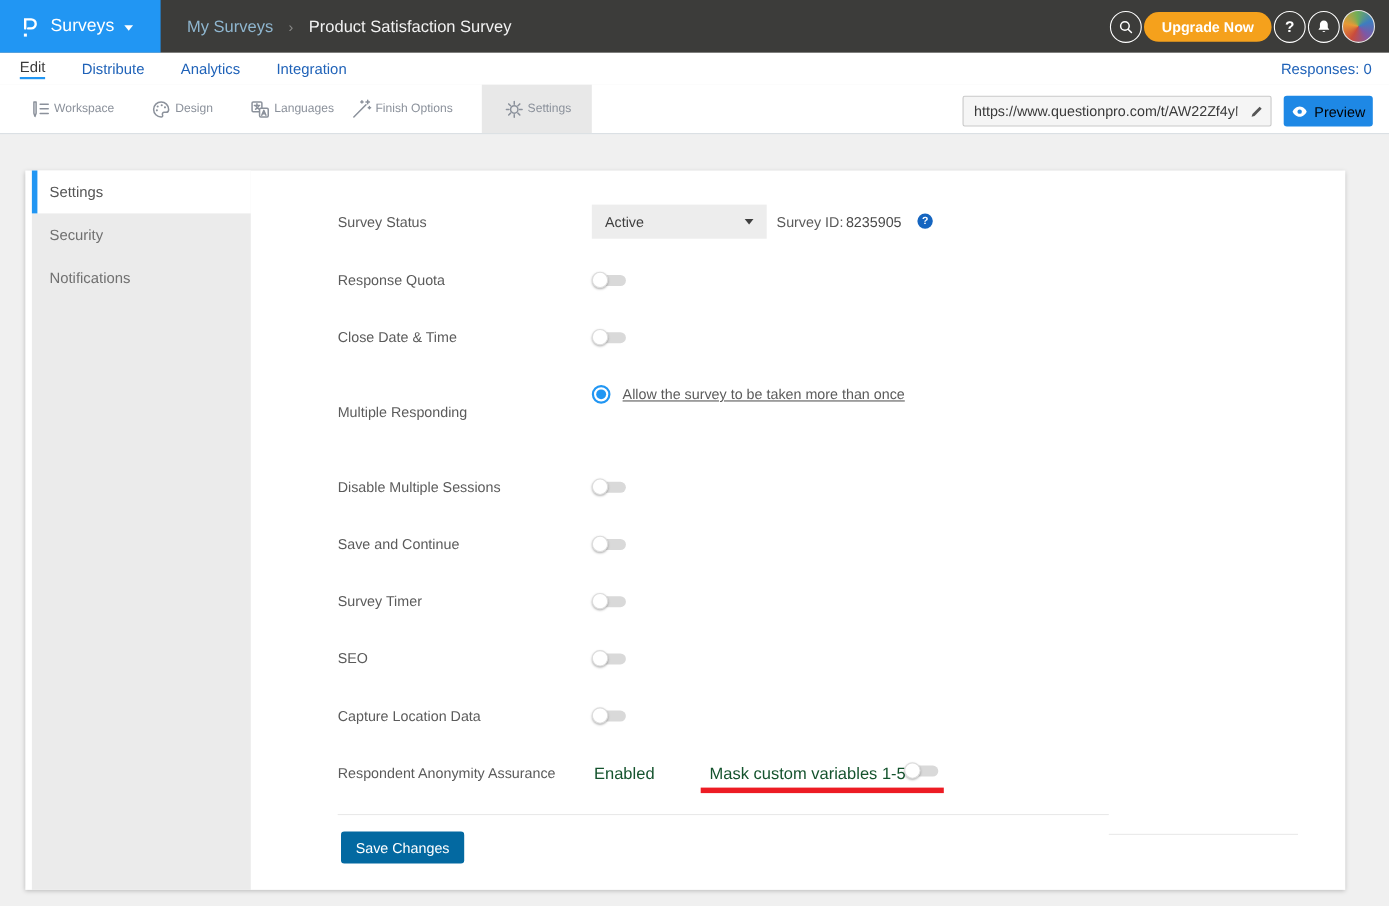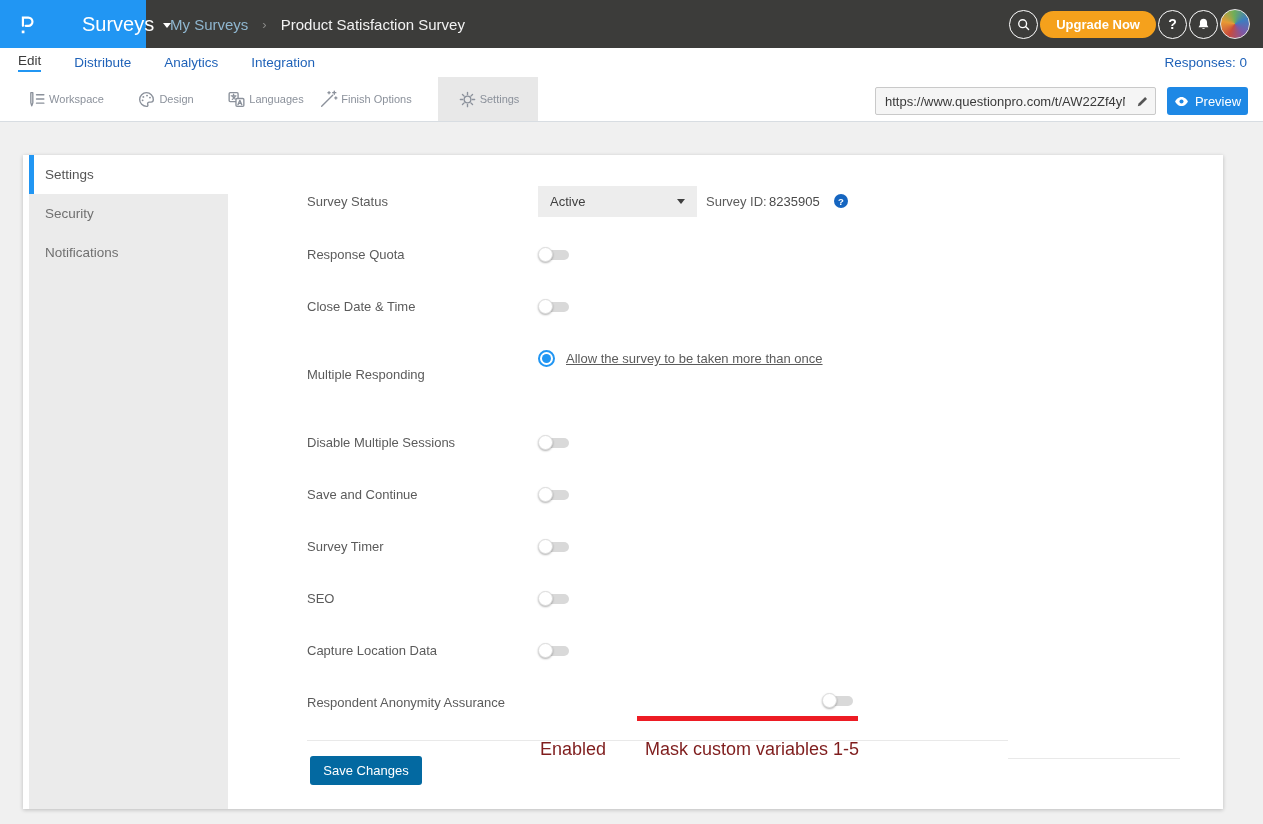--- a/index.html
+++ b/index.html
@@ -3,21 +3,21 @@
 <meta charset="utf-8">
 <style>
   * { margin:0; padding:0; box-sizing:border-box; }
   html,body { width:1263px; height:824px; }
   body { font-family:"Liberation Sans", sans-serif; background:#f0f0f0; position:relative; overflow:hidden; }
   button { font-family:inherit; border:none; background:none; cursor:pointer; }
 
   
   .topbar { position:absolute; top:0; left:0; width:1263px; height:48px; background:#3c3c3a; display:flex; align-items:center; }
   .brand { width:146px; height:48px; background:#2196f3; display:flex; align-items:center; padding-left:17px; gap:9px; flex:none; cursor:pointer; }
-  .brand-label { color:#fff; font-size:20px;margin-left:36px; }
+  .brand-label { color:#fff; font-size:16px; }
   .caret-down { width:0; height:0; border-left:4.5px solid transparent; border-right:4.5px solid transparent; border-top:5px solid #fff; margin-top:2px; }
   .crumbs { display:flex; align-items:center; gap:14px; margin-left:24px; font-size:15px; }
   .crumb-parent { color:#8fb6cf; cursor:pointer; }
   .crumb-sep { color:#8a8a88; font-size:13px; }
   .crumb-current { color:#f2f2f2; }
   .top-actions { margin-left:auto; margin-right:13px; display:flex; align-items:center; gap:2px; }
   .circle-btn { width:29px; height:29px; border:1.5px solid #fff; border-radius:50%; display:flex; align-items:center; justify-content:center; color:#fff; font-size:14px; font-weight:bold; }
   .circle-btn svg { width:17px; height:17px; stroke:#fff; stroke-width:1.6; stroke-linecap:round; }
   .upgrade { height:27px; padding:0 16px; border-radius:14px; background:#f5a11c; color:#fff; font-size:13px; font-weight:bold; }
   .avatar { width:30px; height:30px; border-radius:50%; border:1.5px solid #e8e8e8; background:conic-gradient(from 210deg, #c94b3c, #e89a35, #6fae58, #3d7dc0, #7e57a5, #c94b3c); cursor:pointer; }
@@ -30,21 +30,21 @@
 
   
   .toolbar { position:absolute; top:77px; left:0; width:1263px; height:45px; background:#fff; border-bottom:1px solid #d8dde2; display:flex; padding-left:15px; }
   .tb-cell { width:100px; height:44px; display:flex; flex-direction:row; align-items:center; justify-content:center; gap:2px; cursor:pointer; }
   .tb-cell.selected { background:#e8e8e8; margin-left:23px; }
   .tb-cell svg { width:21px; height:21px; stroke:#8b919b; stroke-width:1.3; fill:none; stroke-linecap:round; stroke-linejoin:round; }
   .tb-label { font-size:11px; color:#8b919b; white-space:nowrap; }
   .url-box { position:absolute; left:875px; top:87px; width:281px; height:28px; background:#f5f5f5; border:1px solid #c9c9c9; border-radius:2px; display:flex; align-items:center; }
   .url-box input { flex:1; min-width:0; border:none; background:transparent; font-family:inherit; font-size:13px; color:#3a3a3a; padding:0 4px 0 9px; outline:none; }
   .url-edit { width:26px; height:26px; display:flex; align-items:center; justify-content:center; flex:none; }
-  .preview-btn { position:absolute; left:1167px; top:87px; width:81px; height:28px; background:#1e88e5; border-radius:3px; color:#ffffff; font-size:13px; display:flex; align-items:center; justify-content:center; gap:6px; }
+  .preview-btn { position:absolute; left:1167px; top:87px; width:81px; height:28px; background:#1e88e5; border-radius:3px; color:#000000; font-size:13px; display:flex; align-items:center; justify-content:center; gap:6px; }
 
   
   .card { position:absolute; left:23px; top:155px; width:1200px; height:654px; background:#fff; box-shadow:0 1px 4px rgba(0,0,0,0.22); }
 
   .sidebar { position:absolute; left:6px; top:0; width:199px; height:654px; background:#ebebeb; }
   .side-item { position:relative; height:39px; display:flex; align-items:center; padding-left:16px; font-size:13.5px; color:#707070; cursor:pointer; }
   .side-item.active { background:#fff; color:#555; }
   .side-ind { position:absolute; left:0; top:0; width:5px; height:100%; background:#2196f3; }
 
   .flabel { position:absolute; left:284px; font-size:13px; color:#5b5b5b; white-space:nowrap; }
@@ -57,21 +57,21 @@
 
   .toggle { position:absolute; left:515px; width:31px; height:16px; cursor:pointer; }
   .toggle .track { position:absolute; left:3px; top:3px; width:28px; height:10px; border-radius:5px; background:#d9d9d9; }
   .toggle .knob { position:absolute; left:0; top:0; width:15px; height:15px; border-radius:50%; background:#fff; border:1px solid #ddd; box-shadow:0 1px 2px rgba(0,0,0,0.3); }
 
   .radio-row { position:absolute; left:515px; display:flex; align-items:center; gap:11px; }
   .radio { width:17px; height:17px; border:2px solid #2196f3; border-radius:50%; background:#fff; flex:none; cursor:pointer; }
   .radio.selected::after { content:""; display:block; width:9px; height:9px; margin:2px; border-radius:50%; background:#2196f3; }
   .radio-label { font-size:13px; color:#5b5b5b; white-space:nowrap;text-decoration:underline; }
 
-  .anon-text { position:absolute; font-size:18px; color:#7f1d1d; white-space:nowrap;margin-top:44px; }
+  .anon-text { position:absolute; font-size:15px; color:#14532d; white-space:nowrap; }
   .red-bar { position:absolute; left:614px; top:561px; width:221px; height:5px; background:#ed1c24; }
   .divider { position:absolute; height:1px; background:#e9e9e9; }
 
   .save-btn { position:absolute; left:287px; top:601px; width:112px; height:29px; background:#0369a1; border-radius:3px; color:#fff; font-size:13px; display:flex; align-items:center; justify-content:center; }
 </style>
 </head>
 <body>
 
 <div>
 

